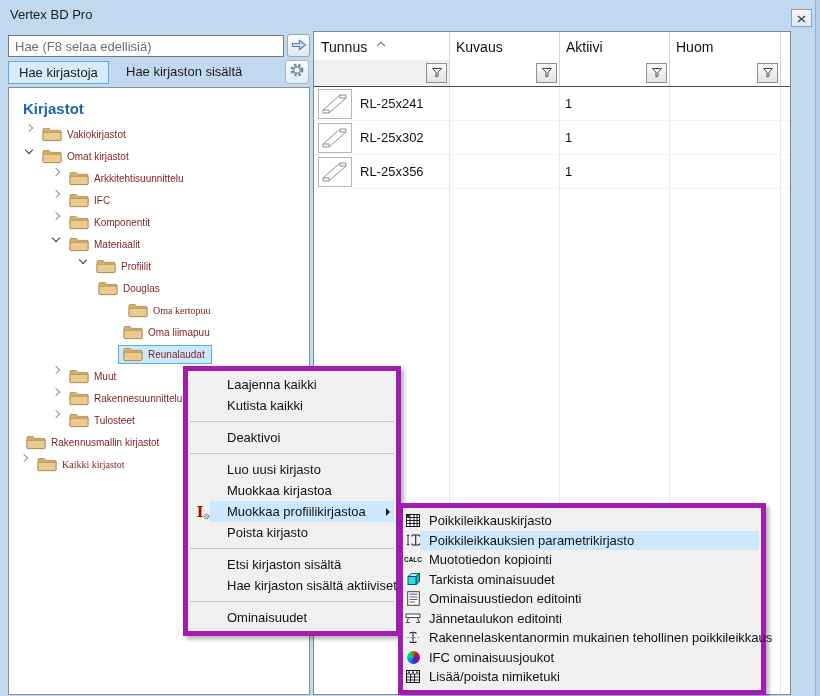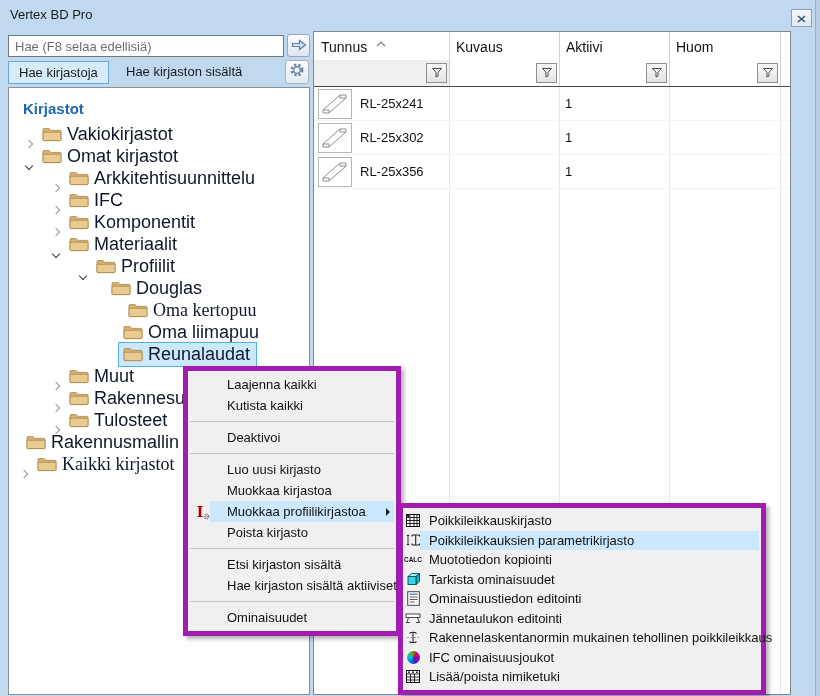--- a/index.html
+++ b/index.html
@@ -33,21 +33,21 @@
   .tab.plain  { left:116px; }
   .gear-btn { position:absolute; left:285px; top:60px; width:24px; height:24px;
               border:1px solid #aab4be; border-radius:3px;
               background:linear-gradient(#fbfcfd,#e3eaf1);
               display:flex; align-items:center; justify-content:center; }
 
   
   .tree-panel { position:absolute; left:8px; top:87px; width:302px; height:608px;
                 background:#fff; border:1px solid #85909c; overflow:hidden; }
   .tree-header { margin:12px 0 8px 14px; font-size:15px; font-weight:bold; color:#1b67b3; }
-  .tree-row { height:22px; display:flex; align-items:flex-end; font-size:18px; color:#0f172a;
+  .tree-row { height:22px; display:flex; align-items:flex-start; font-size:10px; color:#7f1d1d;
               white-space:nowrap; }
   .chev-slot { width:16px; display:inline-flex; align-items:center; justify-content:center; flex:none; }
   .chev { width:6px; height:6px; border-right:1.6px solid; border-bottom:1.6px solid; }
   .chev.right { transform:rotate(-45deg); border-color:#949494; }
   .chev.down  { transform:rotate(45deg);  border-color:#3a3a3a; }
   .row-inner { display:inline-flex; align-items:center; padding:1px 4px 1px 2px; border:1px solid transparent; }
   .row-inner.selected { background:#cce9fb; border:1px solid #57aee4; }
   .folder-icon { display:inline-flex; margin:0 5px 0 2px; flex:none; }
   .tree-label { padding-right:2px; }
 
@@ -228,21 +228,21 @@
           <span class="row-inner">
             <span class="folder-icon">
               <svg width="20" height="15" viewBox="0 0 20 15">
                 <path d="M1 4 L1 2.6 Q1 1.6 2 1.6 L7.2 1.6 L8.8 3.4 L18 3.4 Q19 3.4 19 4.4 L19 12.6 Q19 13.6 18 13.6 L2 13.6 Q1 13.6 1 12.6 Z" fill="#d9b26f" stroke="#a9854b" stroke-width="0.8"></path>
                 <path d="M1 5.2 L19 5.2 L19 12.6 Q19 13.6 18 13.6 L2 13.6 Q1 13.6 1 12.6 Z" fill="#e9cb92" stroke="#a9854b" stroke-width="0.8"></path>
               </svg>
             </span>
             <span class="tree-label">Profiilit</span>
           </span>
         </div>
-        <div class="tree-row" style="padding-left: 53px; margin-left: 28px;">
+        <div class="tree-row" style="padding-left: 68px;">
           <span class="chev-slot"></span>
           <span class="row-inner">
             <span class="folder-icon">
               <svg width="20" height="15" viewBox="0 0 20 15">
                 <path d="M1 4 L1 2.6 Q1 1.6 2 1.6 L7.2 1.6 L8.8 3.4 L18 3.4 Q19 3.4 19 4.4 L19 12.6 Q19 13.6 18 13.6 L2 13.6 Q1 13.6 1 12.6 Z" fill="#d9b26f" stroke="#a9854b" stroke-width="0.8"></path>
                 <path d="M1 5.2 L19 5.2 L19 12.6 Q19 13.6 18 13.6 L2 13.6 Q1 13.6 1 12.6 Z" fill="#e9cb92" stroke="#a9854b" stroke-width="0.8"></path>
               </svg>
             </span>
             <span class="tree-label">Douglas</span>
           </span>

